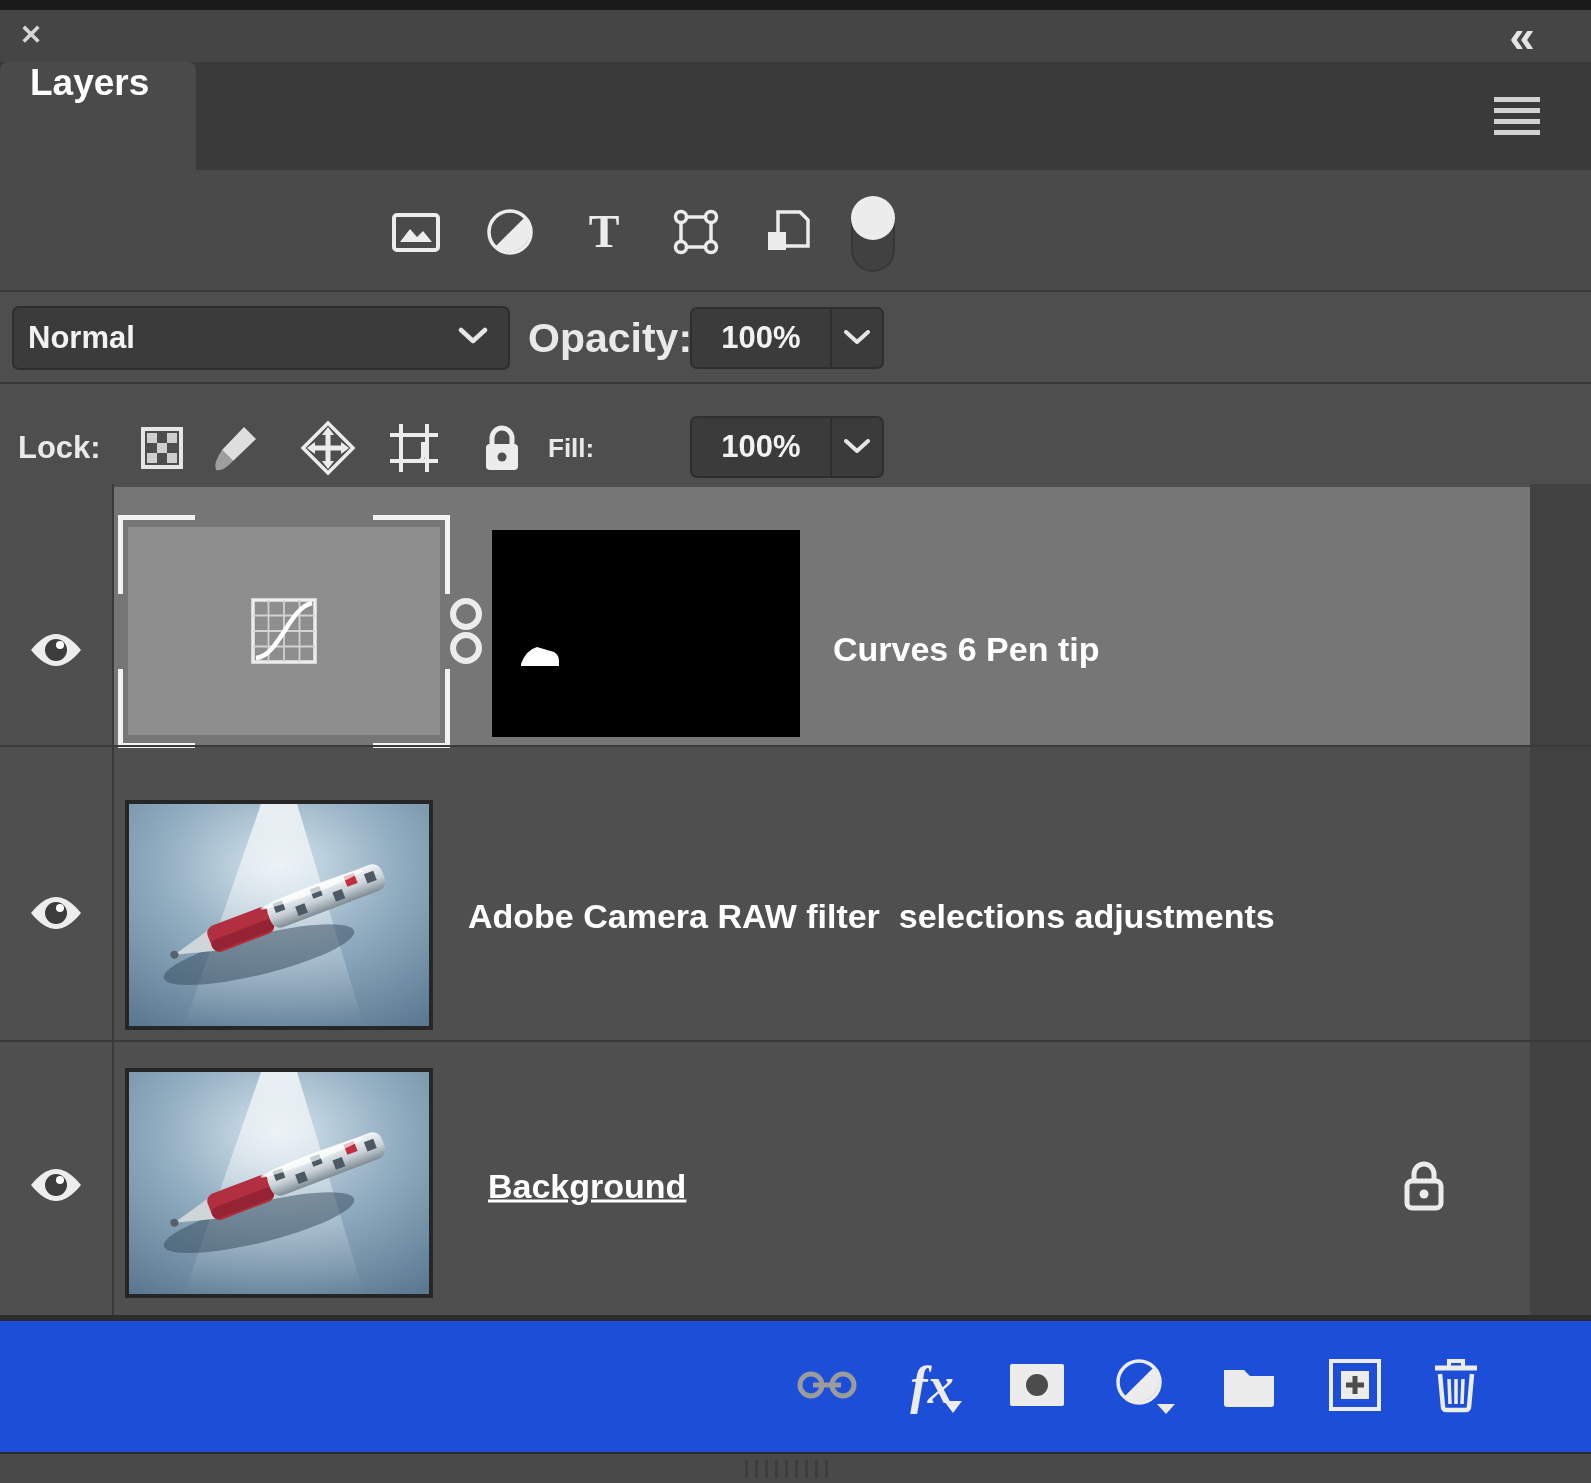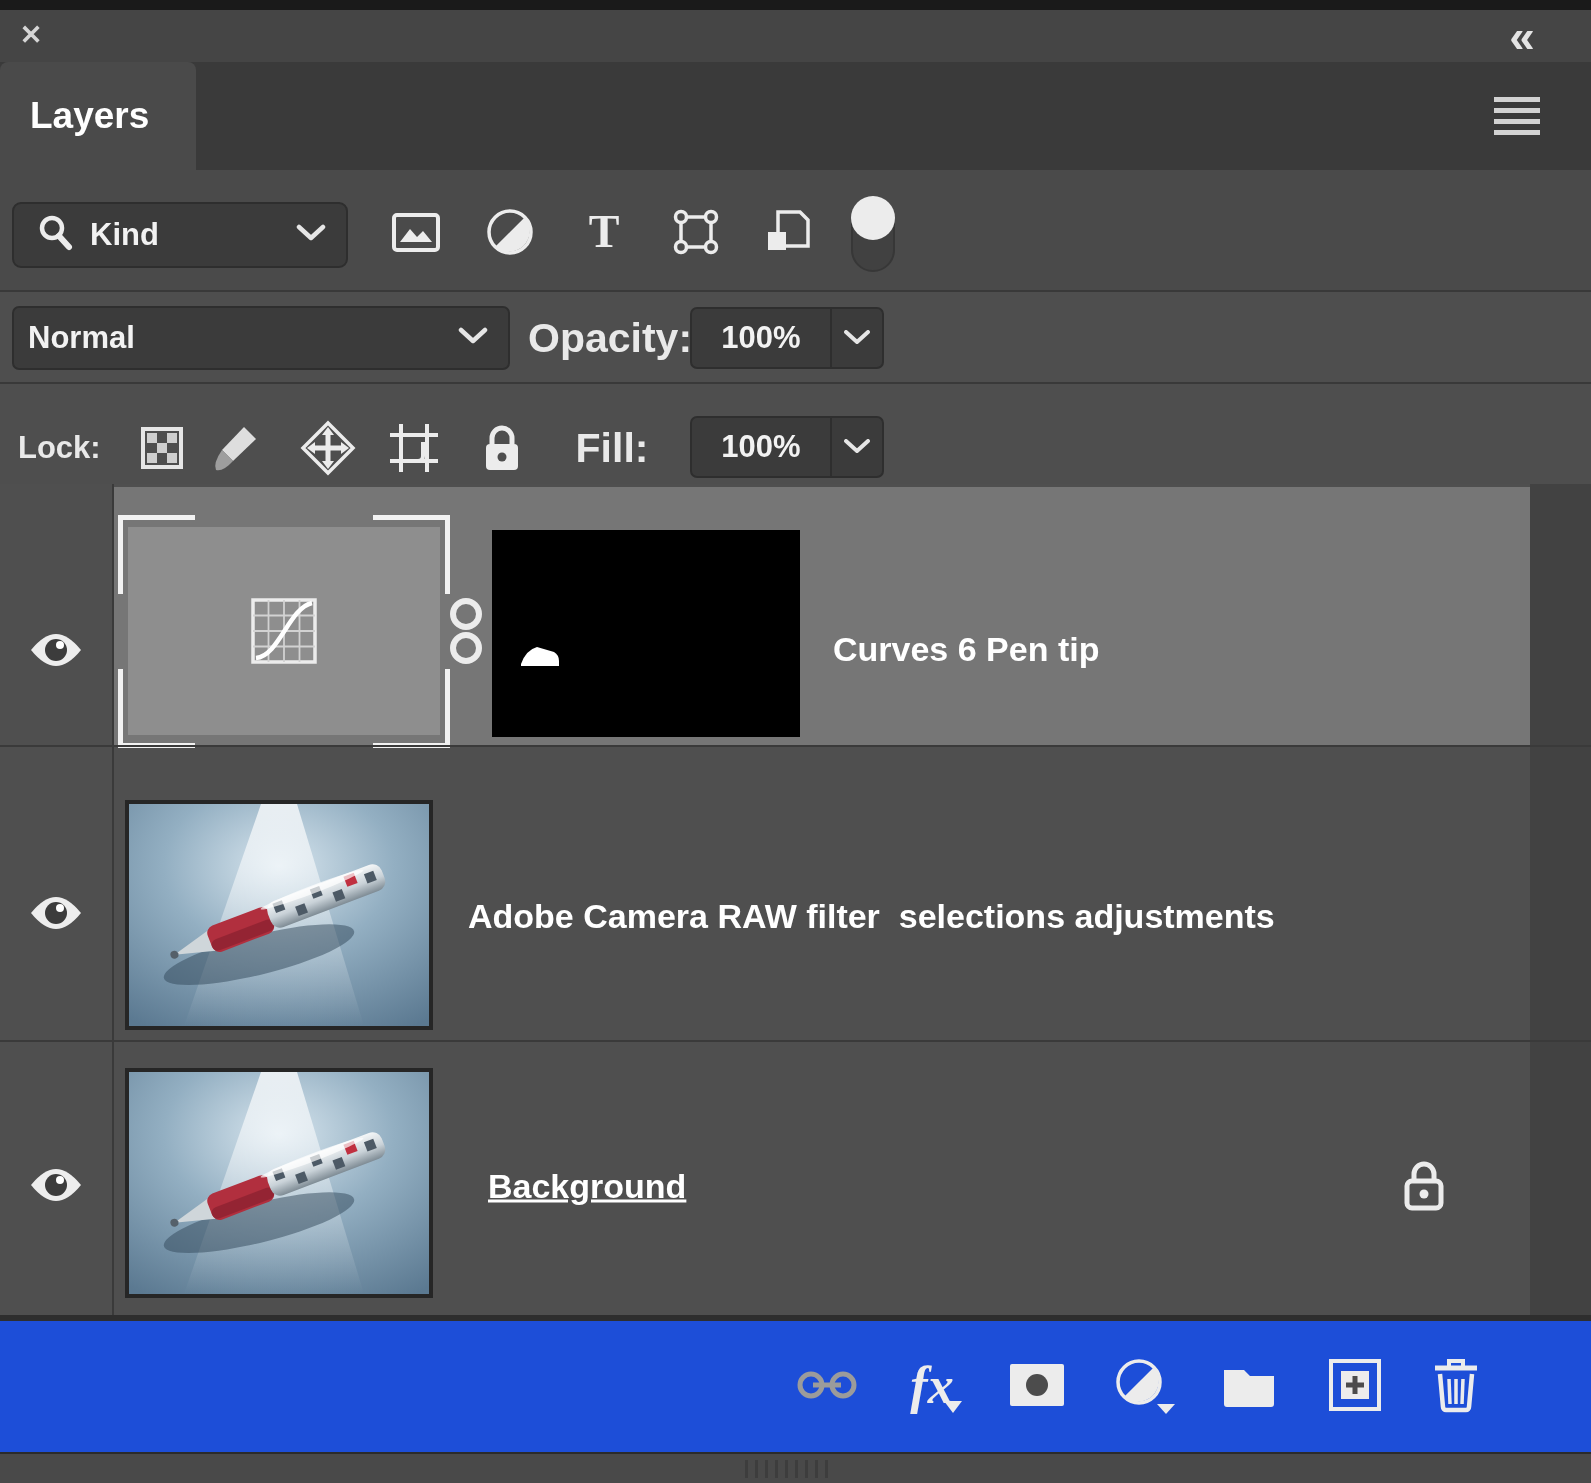--- a/index.html
+++ b/index.html
@@ -16,21 +16,21 @@
 
   
   #top-strip{left:0;top:0;width:1591px;height:10px;background:#1a1a1a;}
   #title-bar{left:0;top:10px;width:1591px;height:52px;background:#454545;}
   #close-btn{left:14px;top:6px;width:34px;height:38px;display:flex;align-items:center;justify-content:center;
     color:#d6d6d6;font-size:27px;font-weight:700;cursor:pointer;}
   #collapse-btn{left:1494px;top:4px;width:56px;height:44px;display:flex;align-items:center;justify-content:center;
     color:#e4e4e4;font-size:46px;font-weight:700;line-height:1;cursor:pointer;}
   #tab-bar{left:0;top:62px;width:1591px;height:108px;background:#3a3a3a;}
   #tab-layers{left:0;top:0;width:196px;height:108px;background:#4a4a4a;border-radius:8px 8px 0 0;
-    display:flex;align-items:center;padding-left:30px;box-sizing:border-box;
+    display:flex;align-items:flex-start;padding-left:30px;box-sizing:border-box;
     color:#fff;font-size:37px;font-weight:700;}
   #panel-menu{left:1494px;top:30px;width:56px;height:48px;display:flex;flex-direction:column;justify-content:center;gap:6px;cursor:pointer;}
   #panel-menu .bar{width:46px;height:5px;background:#d2d2d2;}
 
   
   #filter-row{left:0;top:170px;width:1591px;height:120px;background:#4a4a4a;}
   #kind-box{left:12px;top:32px;width:336px;height:66px;background:#3b3b3b;border:2px solid #2e2e2e;border-radius:9px;
     box-sizing:border-box;display:flex;align-items:center;cursor:pointer;}
   #kind-box .search{margin-left:22px;}
   #kind-box .klabel{margin-left:14px;font-size:31px;}
@@ -50,21 +50,21 @@
   .valbox{width:194px;height:62px;background:#3b3b3b;border:2px solid #2e2e2e;border-radius:7px;box-sizing:border-box;
     display:flex;align-items:center;cursor:pointer;}
   .valbox .val{flex:1;text-align:center;font-size:31px;}
   .valbox .chevcell{width:50px;height:100%;border-left:2px solid #2e2e2e;display:flex;align-items:center;justify-content:center;}
   #opacity-box{left:690px;top:15px;}
 
   
   #lock-row{left:0;top:382px;width:1591px;height:102px;background:#4e4e4e;border-top:2px solid #393939;box-sizing:border-box;}
   #lock-label{left:18px;top:64px;font-size:31px;color:#e9e9e9;}
   .lockbtn{top:36px;width:56px;height:56px;display:flex;align-items:center;justify-content:center;cursor:pointer;}
-  #fill-label{left:548px;top:64px;width:128px;text-align:center;font-size:41px;color:#e9e9e9;}
+  #fill-label{left:548px;top:64px;width:128px;text-align:left;font-size:26px;color:#e9e9e9;}
   #fill-box{left:690px;top:32px;}
 
   
   #layers-region{left:0;top:484px;width:1591px;height:834px;background:#4f4f4f;}
   #right-gutter{left:1530px;top:0;width:61px;height:834px;background:#424242;}
   #eye-divider{left:112px;top:0;width:2px;height:834px;background:#3a3a3a;}
   .hdiv{left:0;width:1591px;height:2px;background:#3a3a3a;}
   #sel-overlay{left:114px;top:3px;width:1416px;height:258px;background:#767676;}
 
   .eye-btn{width:64px;height:48px;display:flex;align-items:center;justify-content:center;cursor:pointer;}
@@ -109,34 +109,20 @@
     </div>
     <div id="panel-menu" class="abs">
       <div class="bar"></div>
         <div class="bar"></div>
         <div class="bar"></div>
         <div class="bar"></div>
     </div>
   </div>
 
   <div id="filter-row" class="abs">
-    <div id="kind-box" class="abs">
-      <span class="search">
-        <svg width="40" height="40" viewBox="0 0 40 40">
-            <circle cx="16" cy="15" r="10" fill="none" stroke="#ececec" stroke-width="4.5"></circle>
-            <line x1="23" y1="23" x2="33" y2="34" stroke="#ececec" stroke-width="6" stroke-linecap="round"></line>
-          </svg>
-      </span>
-      <span class="klabel txt">Kind</span>
-      <span class="chev">
-        <svg width="30" height="18" viewBox="0 0 30 18">
-            <polyline points="3,3 15,14 27,3" fill="none" stroke="#e6e6e6" stroke-width="4.5" stroke-linecap="round" stroke-linejoin="round"></polyline>
-          </svg>
-      </span>
-    </div>
 
     <div class="ficon abs" style="left:388px;">
       <svg width="52" height="52" viewBox="0 0 52 52">
           <rect x="4" y="9" width="44" height="35" rx="3" fill="none" stroke="#ececec" stroke-width="4"></rect>
           <path d="M10 36 L20 23 L27 31 L33 25 L42 36 Z" fill="#ececec"></path>
         </svg>
     </div>
     <div class="ficon abs" style="left:482px;">
       <svg width="52" height="52" viewBox="0 0 52 52">
           <circle cx="26" cy="26" r="21" fill="none" stroke="#ececec" stroke-width="3.5"></circle>

